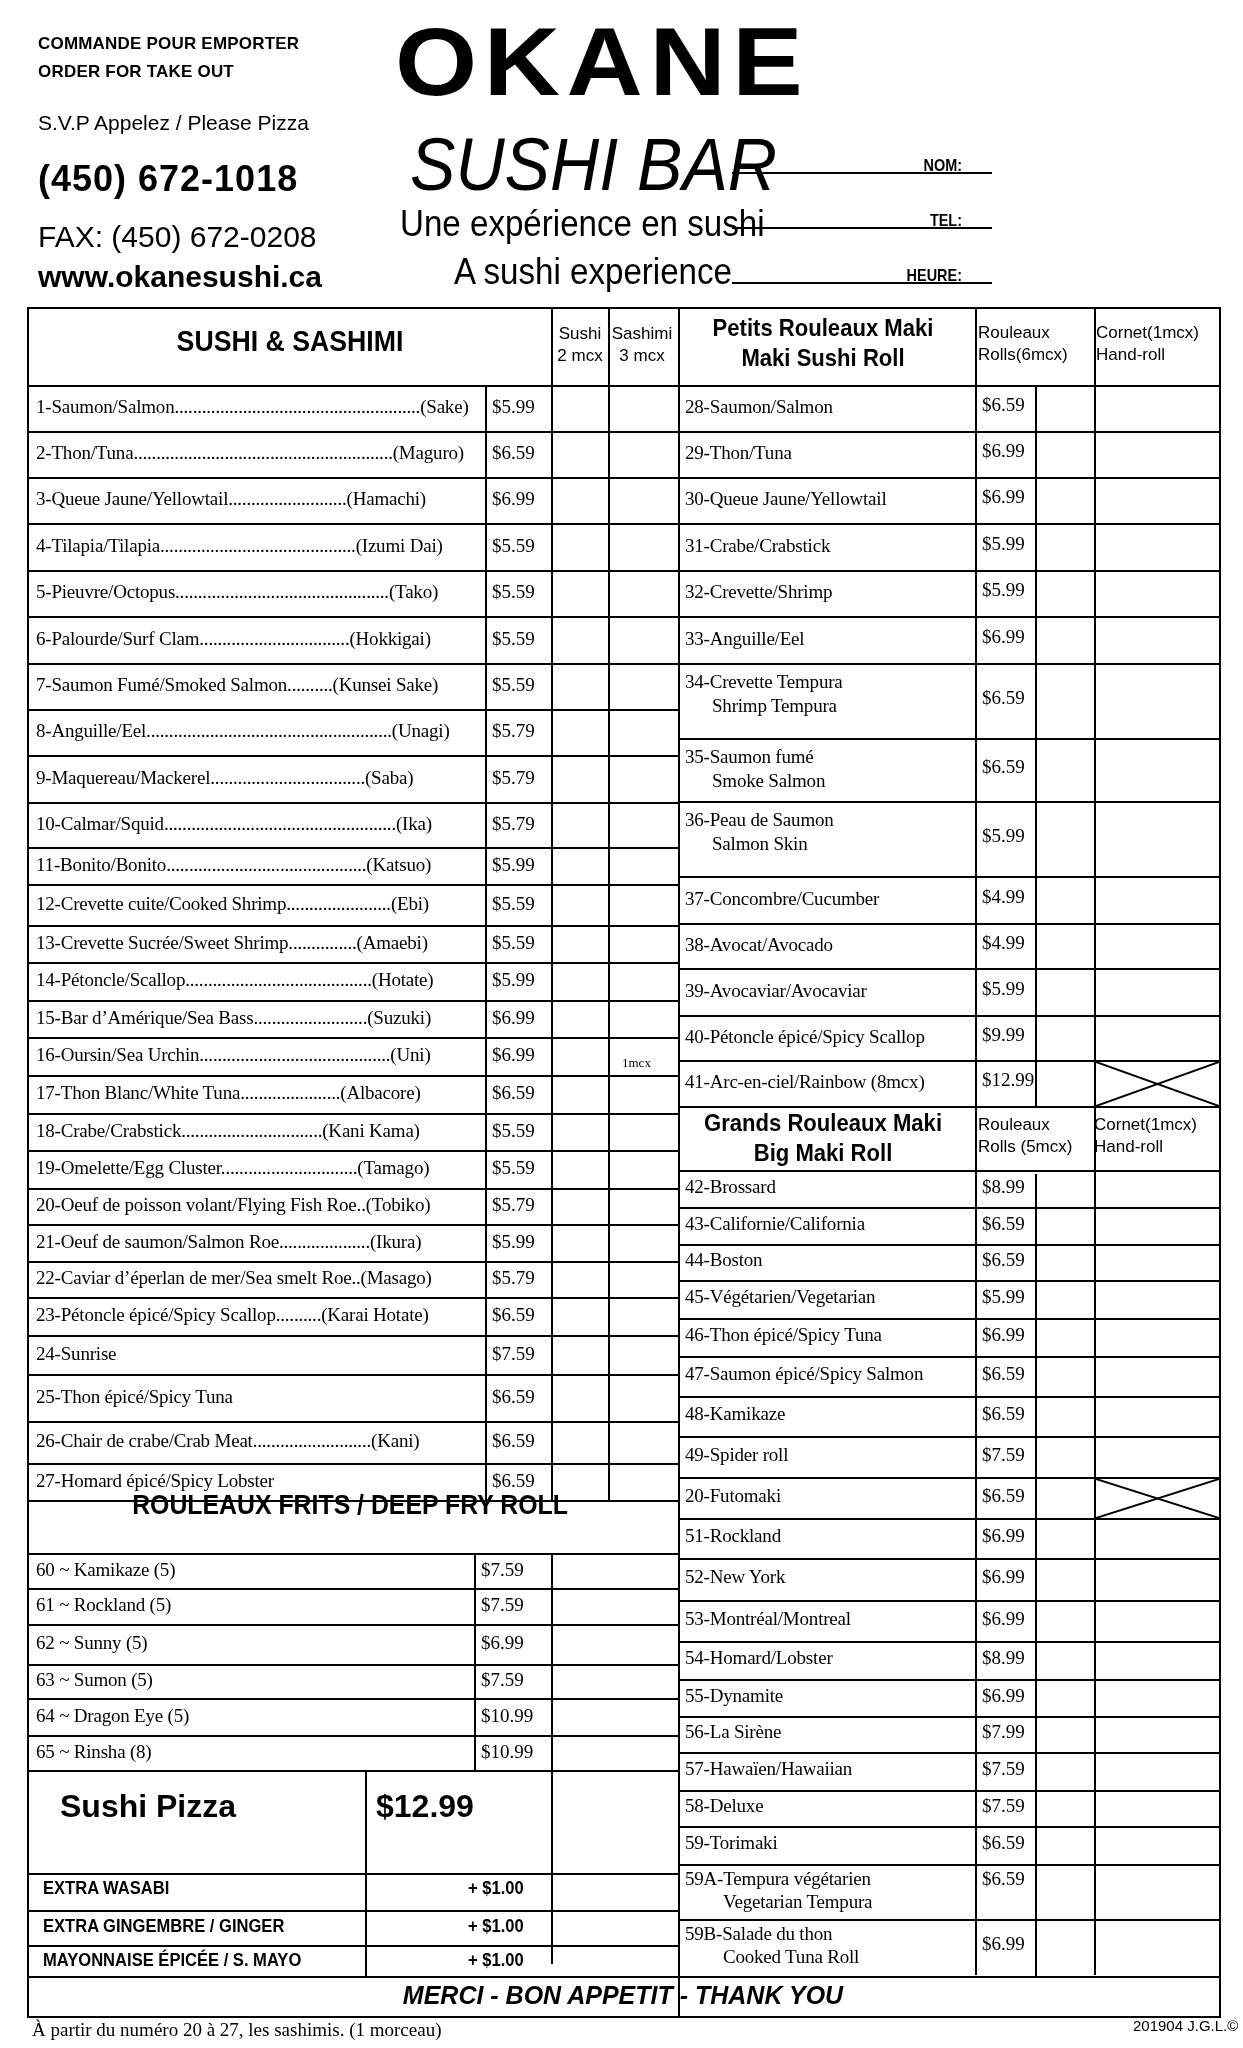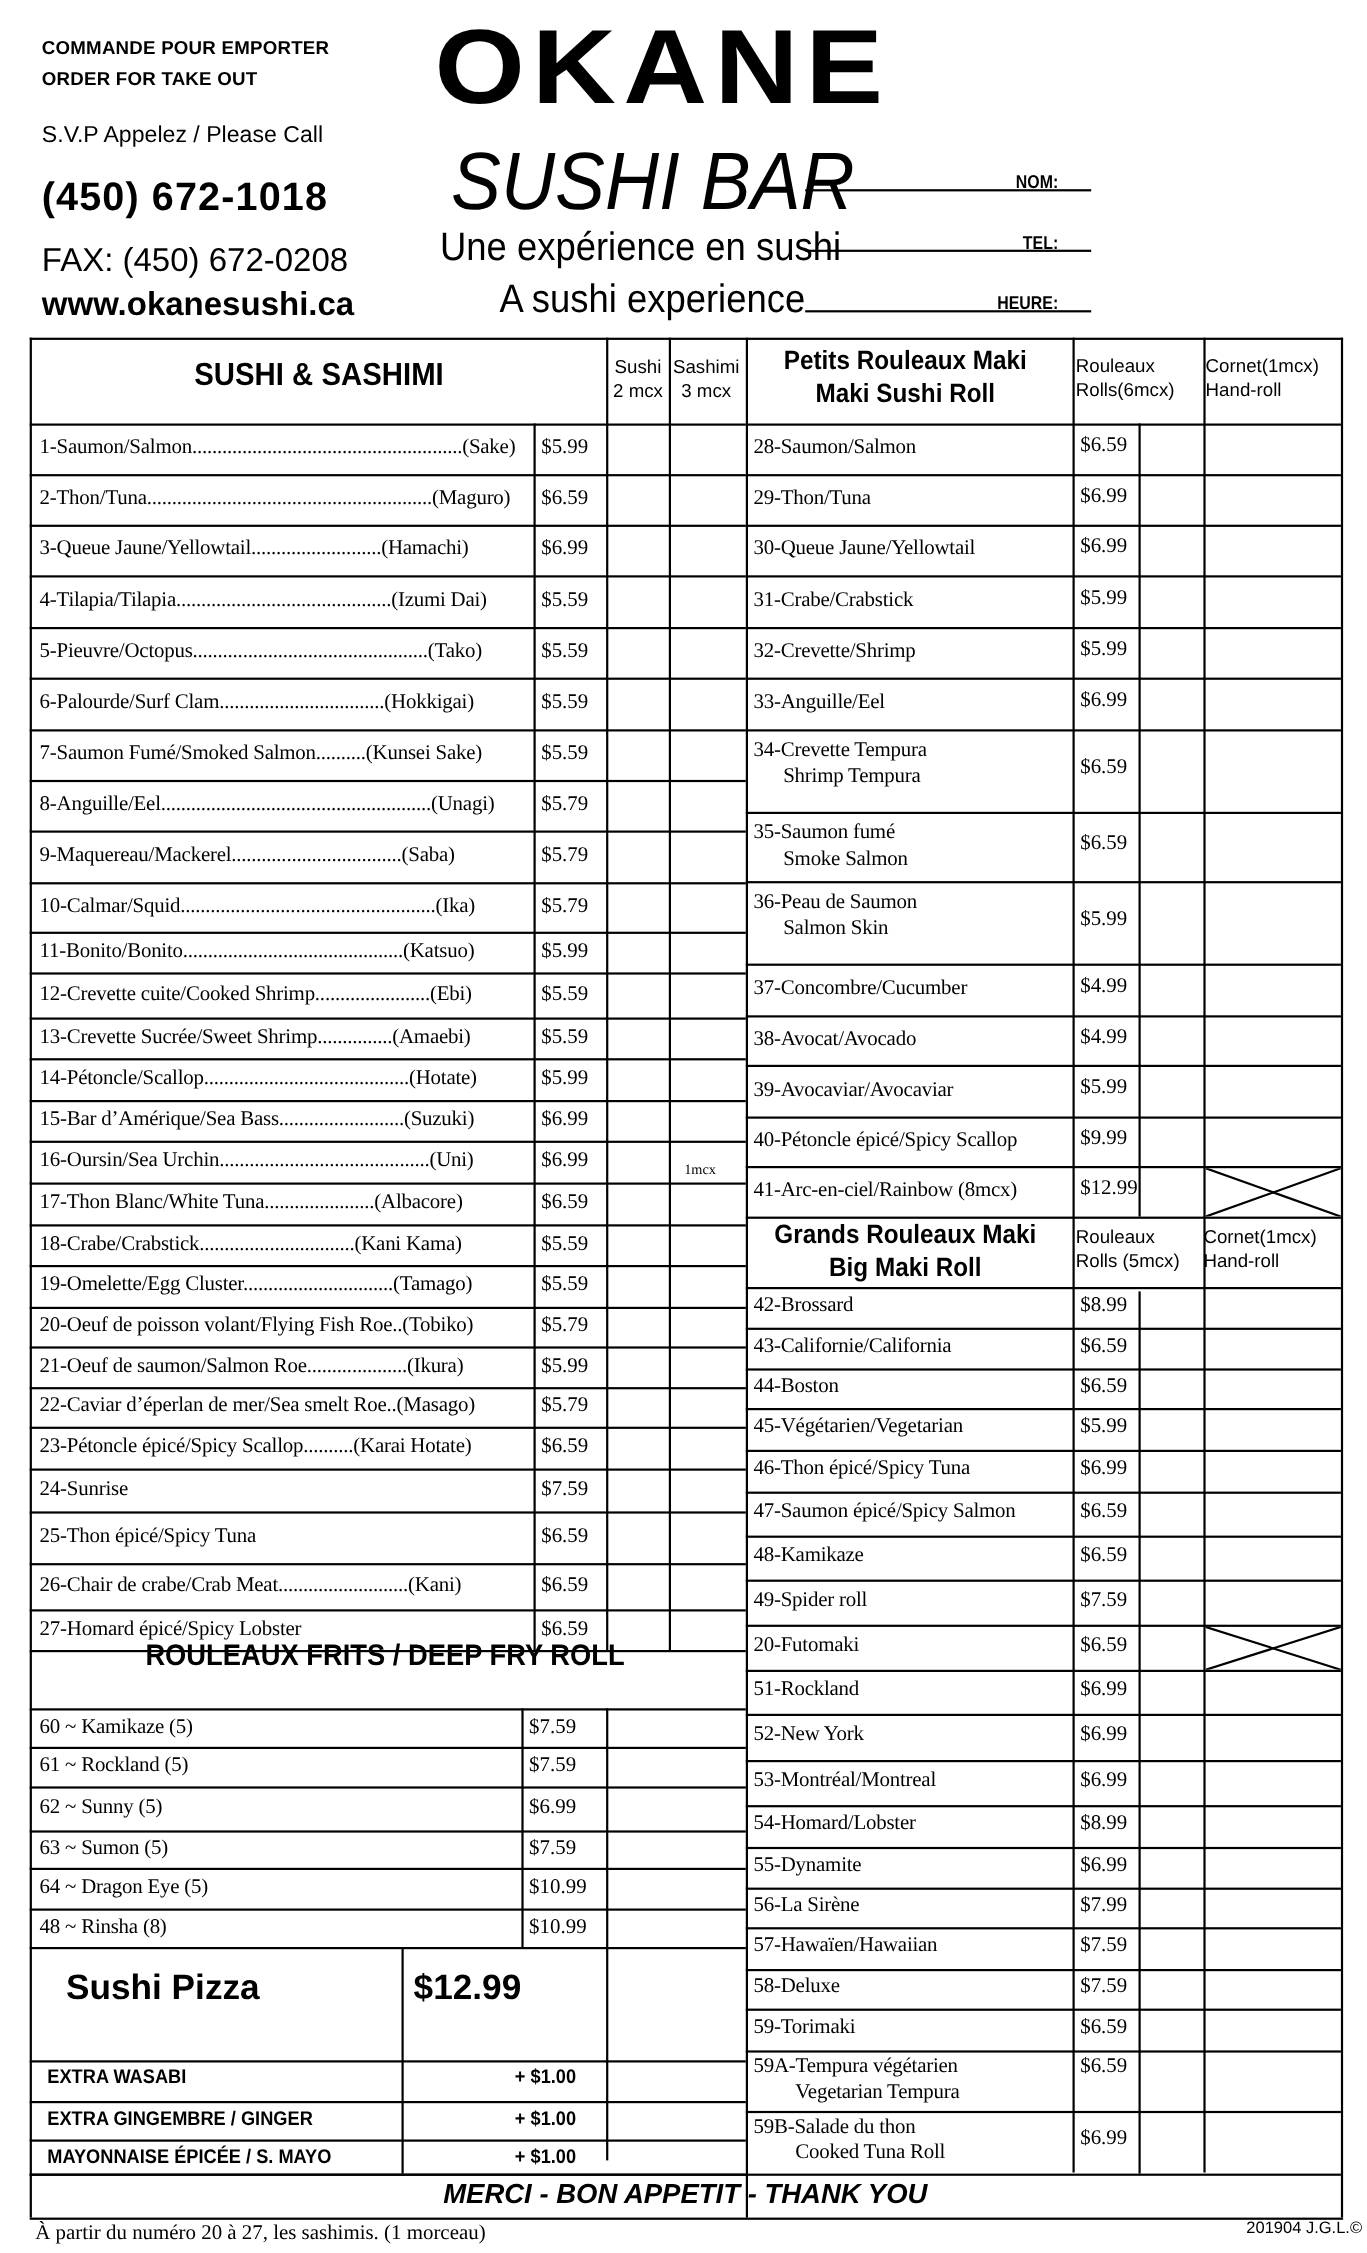--- a/index.html
+++ b/index.html
@@ -28,21 +28,21 @@
   .extra { position: absolute; font-weight: 900; font-size: 18px; transform: scaleX(0.92); transform-origin: left top; }
   .footer-band { position: absolute; font-weight: 900; font-style: italic; font-size: 25px; text-align: center; }
   .note { position: absolute; font-family: "Liberation Serif", serif; font-size: 19px; }
   .code { position: absolute; font-size: 15px; }
 </style>
 </head>
 <body>
 
 <div class="abs hdr-small" style="left:38px;top:34px;">COMMANDE POUR EMPORTER</div>
 <div class="abs hdr-small" style="left:38px;top:62px;">ORDER FOR TAKE OUT</div>
-<div class="abs hdr-call" style="left:38px;top:111px;">S.V.P Appelez / Please Call</div>
+<div class="abs hdr-call" style="left:38px;top:111px;">S.V.P Appelez / Please Pizza</div>
 <div class="abs hdr-phone" style="left:38px;top:158px;">(450) 672-1018</div>
 <div class="abs hdr-fax" style="left:38px;top:220px;">FAX: (450) 672-0208</div>
 <div class="abs hdr-web" style="left:38px;top:260px;">www.okanesushi.ca</div>
 
 <div class="abs brand" style="left:395px;top:14px;">OKANE</div>
 <div class="abs sub-brand" style="left:410px;top:128px;">SUSHI BAR</div>
 <div class="abs tag" style="left:400px;top:206px;">Une expérience en sushi</div>
 <div class="abs tag" style="left:454px;top:254px;">A sushi experience</div>
 
 <div>
@@ -217,21 +217,21 @@
     <div class="cell" style="left: 553px; top: 1626px; width: 125px; height: 38px;"></div>
     <div class="line-h" style="left: 27px; top: 1698px; width: 651px;"></div>
     <div class="item" style="left: 36px; top: 1669px;">63 ~ Sumon (5)</div>
     <div class="price" style="left: 481px; top: 1669px;">$7.59</div>
     <div class="cell" style="left: 553px; top: 1666px; width: 125px; height: 32px;"></div>
     <div class="line-h" style="left: 27px; top: 1735px; width: 651px;"></div>
     <div class="item" style="left: 36px; top: 1705px;">64 ~ Dragon Eye (5)</div>
     <div class="price" style="left: 481px; top: 1705px;">$10.99</div>
     <div class="cell" style="left: 553px; top: 1700px; width: 125px; height: 35px;"></div>
     <div class="line-h" style="left: 27px; top: 1770px; width: 651px;"></div>
-    <div class="item" style="left: 36px; top: 1741px;">48 ~ Rinsha (8)</div>
+    <div class="item" style="left: 36px; top: 1741px;">65 ~ Rinsha (8)</div>
     <div class="price" style="left: 481px; top: 1741px;">$10.99</div>
     <div class="cell" style="left: 553px; top: 1737px; width: 125px; height: 33px;"></div>
     <div class="line-v" style="left: 365px; top: 1770px; height: 206px;"></div>
     <div class="line-h" style="left: 27px; top: 1873px; width: 651px;"></div>
     <div class="cell" style="left: 553px; top: 1772px; width: 125px; height: 101px;"></div>
     <div class="line-h" style="left: 27px; top: 1910px; width: 651px;"></div>
     <div class="cell" style="left: 553px; top: 1875px; width: 125px; height: 35px;"></div>
     <div class="line-h" style="left: 27px; top: 1945px; width: 651px;"></div>
     <div class="cell" style="left: 553px; top: 1912px; width: 125px; height: 33px;"></div>
     <div class="line-h" style="left: 27px; top: 1976px; width: 651px;"></div>

